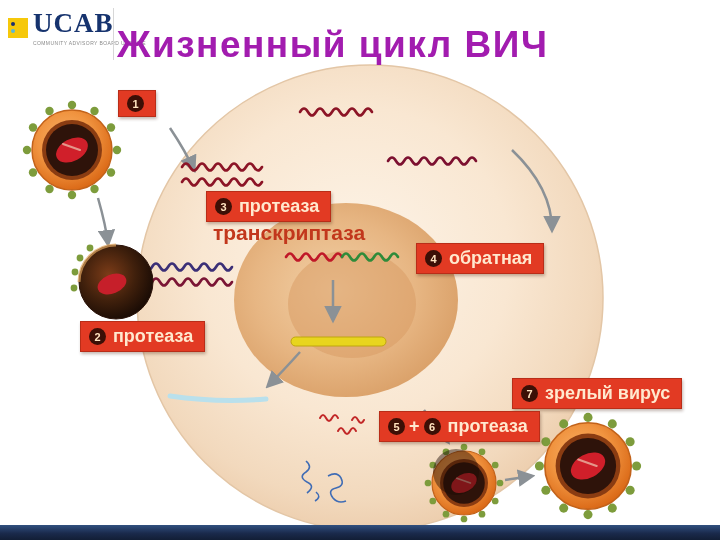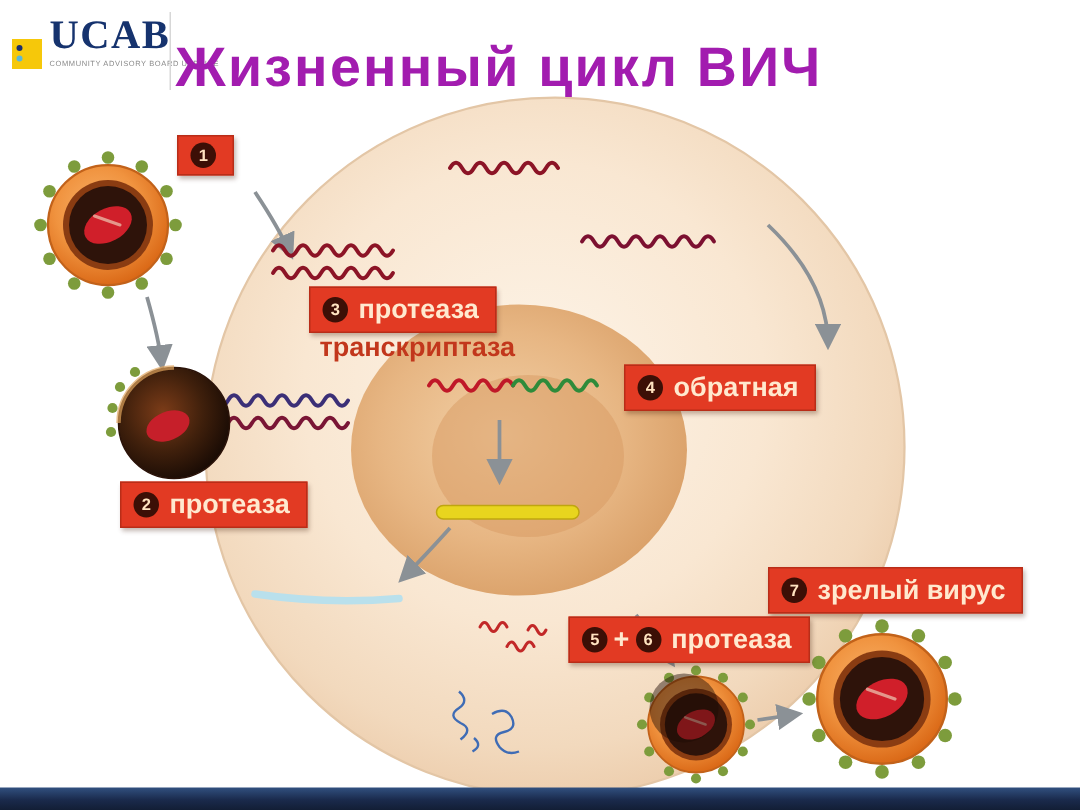--- a/index.html
+++ b/index.html
@@ -1,38 +1,38 @@
 <!DOCTYPE html>
 <html><head>
 <meta charset="utf-8">
 <style>
   html,body{margin:0;padding:0;background:#ffffff;}
   .slide{position:relative;width:720px;height:540px;background:#ffffff;overflow:hidden;
          font-family:"Liberation Sans",sans-serif;}
   .diagram-svg{position:absolute;left:0;top:0;width:720px;height:540px;}
 
-  .logo{position:absolute;left:8px;top:10px;display:flex;align-items:flex-end;gap:5px;}
+  .logo{position:absolute;left:8px;top:10px;display:flex;align-items:center;gap:5px;}
   .logo-sq{width:20px;height:20px;background:#f6c80a;position:relative;flex:0 0 auto;}
   .logo-sq::before{content:"";position:absolute;left:3px;top:4px;width:4px;height:4px;border-radius:50%;background:#1b2f6e;}
   .logo-sq::after{content:"";position:absolute;left:3px;top:11px;width:4px;height:4px;border-radius:50%;background:#5bb7d6;}
   .logo-text{font-family:"Liberation Serif",serif;font-weight:bold;font-size:27px;line-height:1;
              color:#16336e;letter-spacing:1px;}
   .logo-cap{font-size:5px;color:#8a8a8a;letter-spacing:.4px;margin-top:3px;white-space:nowrap;}
   .logo-divider{position:absolute;left:113px;top:8px;width:1px;height:52px;background:#d7d7d7;}
 
   .title{position:absolute;left:117px;top:24px;font-size:37px;font-weight:bold;color:#a21caf;
          letter-spacing:1.5px;white-space:nowrap;}
 
   .lbl{position:absolute;background:#e23a23;border:1px solid #b92d18;color:#ffe9cf;
        font-weight:bold;font-size:18px;padding:4px 11px 4px 8px;display:flex;align-items:center;
        gap:7px;box-shadow:1px 2px 3px rgba(60,20,0,.3);white-space:nowrap;}
   .num{display:inline-flex;align-items:center;justify-content:center;width:17px;height:17px;
        border-radius:50%;background:#3c0f06;color:#ffe3c0;font-size:11px;font-weight:bold;flex:0 0 auto;}
   .plus{color:#ffe9cf;font-weight:bold;margin:0 -3px;}
-  .sub{position:absolute;color:#c2371c;font-weight:bold;font-size:18px;white-space:nowrap;}
+  .sub{position:absolute;color:#c2371c;font-weight:bold;font-size:21px;white-space:nowrap;}
 
   .footer-bar{position:absolute;left:0;bottom:0;width:720px;height:15px;
               background:linear-gradient(180deg,#31507f 0%,#1a2a4c 55%,#121e35 100%);}
 </style>
 </head>
 <body>
 
 <div class="slide">
 
   <svg class="diagram-svg" viewBox="0 0 720 540">

